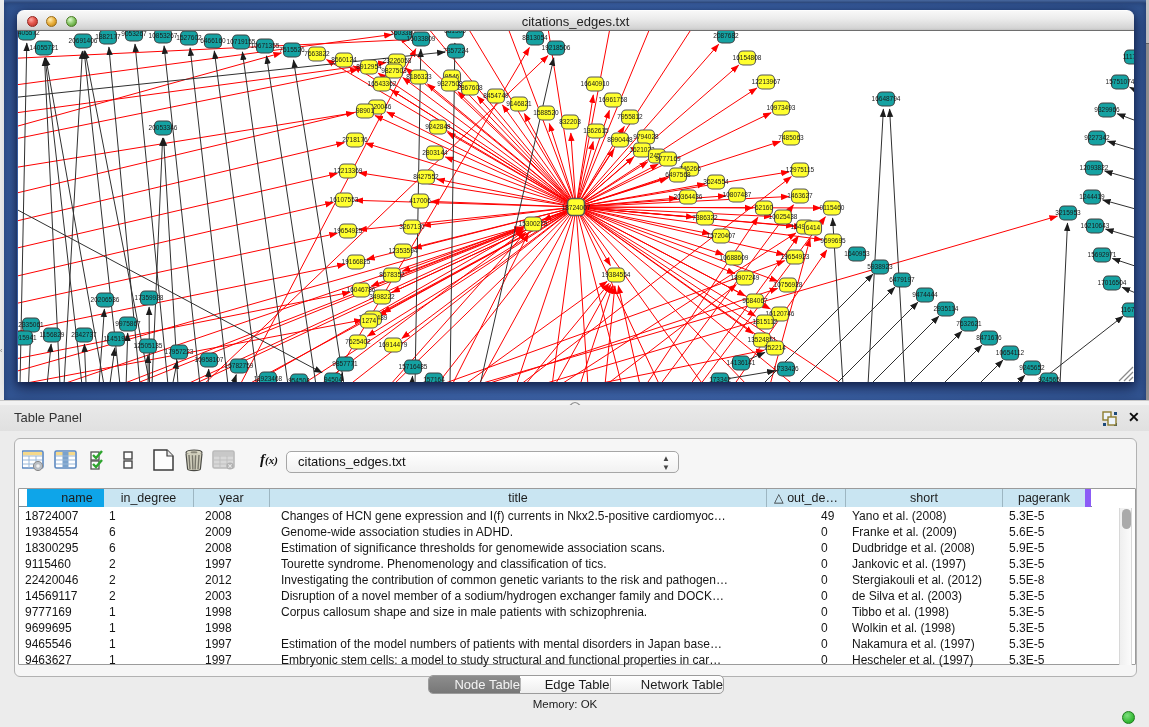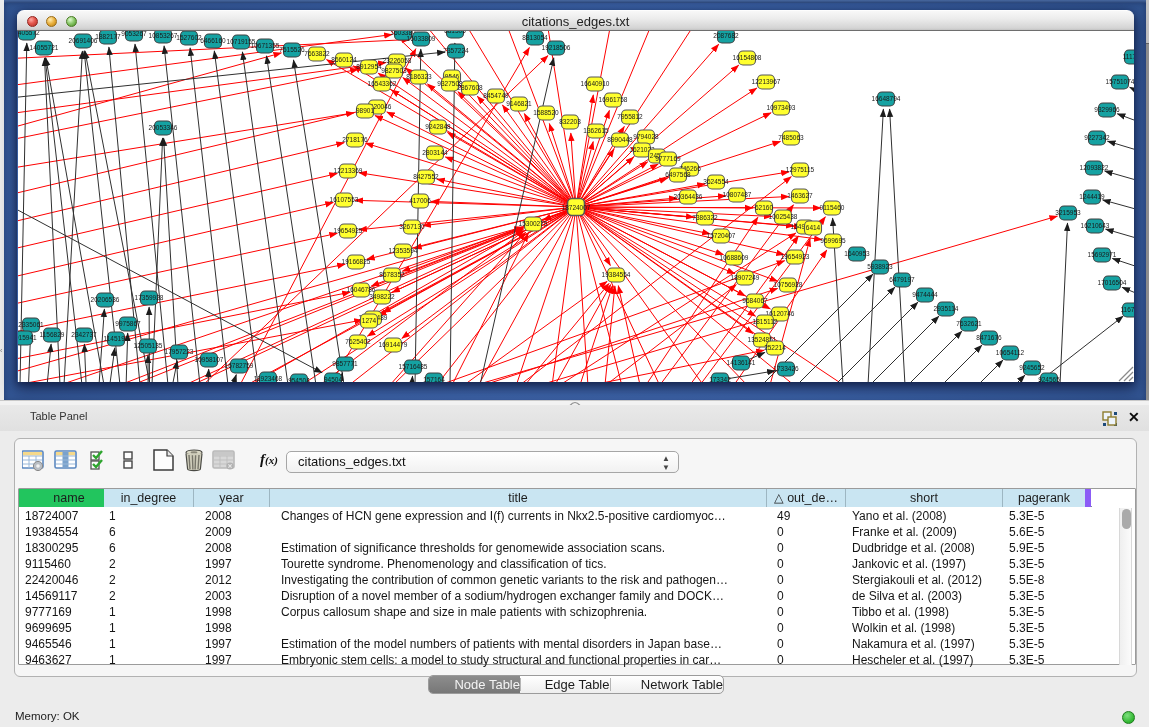--- a/index.html
+++ b/index.html
@@ -26,47 +26,47 @@
 #gsvg{position:absolute;left:0;top:0}
 .re{stroke:#fe0000;stroke-width:1;fill:none}
 .bk{stroke:#303030;stroke-width:1;fill:none}
 .tn{fill:#15a2a2;stroke:#3c4040;stroke-width:1.1}
 .yn{fill:#ffff2e;stroke:#565656;stroke-width:1.1}
 .nl{font-size:6.5px;fill:#1b1b1b;text-anchor:middle;font-family:"Liberation Sans",sans-serif}
 
 #divider{position:absolute;left:0;top:400px;width:1149px;height:5px;background:#f2f2f2;border-top:1px solid #c9c9c9}
 
 #phead{position:absolute;left:0;top:405px;width:1149px;height:26px;background:linear-gradient(#e9e9e9,#e0e0e0)}
-#phead .pt{position:absolute;left:30px;top:5px;font-size:11px;color:#333}
+#phead .pt{position:absolute;left:14px;top:5px;font-size:13px;color:#333}
 #px{position:absolute;left:1128px;top:4px;font-size:14px;font-weight:bold;color:#0a0a0a}
 #pfloat{position:absolute;left:1102px;top:6px}
 #pbody{position:absolute;left:0;top:431px;width:1149px;height:296px;background:#ececec}
 #cont{position:absolute;left:14px;top:7px;width:1123px;height:239px;background:#f6f6f6;border:1px solid #b2b2b2;border-radius:6px}
 .tbi{position:absolute;top:10px}
 #dd{position:absolute;left:271px;top:12px;width:393px;height:22px;background:linear-gradient(#ffffff,#f1f1f1);
  border:1px solid #a6a6a6;border-radius:5px;font-size:13px;color:#111;line-height:20px;padding-left:11px}
 #dd .ar{position:absolute;right:8px;top:2px;font-size:8px;color:#444;line-height:9px;letter-spacing:0}
 
 #tblwrap{position:absolute;left:3px;top:49px;width:1118px;height:177px;background:#fff;border:1px solid #9b9b9b;border-radius:1px}
 .th{position:absolute;top:0;height:18px;background:#c9e5f2;border-right:1px solid #9db6c2;font-size:12.5px;color:#1c1c1c;text-align:center;line-height:18px}
 #hdr{position:absolute;left:0;top:0;width:1073px;height:18px;border-bottom:1px solid #7e8e98}
 .tr{position:absolute;left:0;width:1073px;height:16px;font-size:12px;color:#151515;white-space:nowrap}
 .tr div{position:absolute;top:1px;overflow:hidden}
 .c0{left:6px;width:80px}.c1{left:90px;width:86px}.c2{left:186px;width:72px}
-.c3{left:262px;width:486px}.c4{left:758px;width:64px}.c5{left:833px;width:152px}
+.c3{left:262px;width:486px}.c4{left:802px;width:64px}.c5{left:833px;width:152px}
 .c6{left:990px;width:82px}
 #vsb{position:absolute;left:1100px;top:19px;width:13px;height:157px;background:linear-gradient(90deg,#efefef,#fbfbfb);border-left:1px solid #d8d8d8;border-right:1px solid #d8d8d8}
 #vsb .th2{position:absolute;left:1.5px;top:1px;width:9px;height:20px;border-radius:5px;background:#aaaaaa}
 
 #tabs{position:absolute;left:428px;top:244px;width:296px;height:19px;border:1px solid #9b9b9b;border-radius:5px;
  background:linear-gradient(#ffffff,#eeeeee);font-size:13px;color:#1c1c1c;display:flex;overflow:hidden}
 #tabs .sg{flex:0 0 auto;text-align:right;line-height:18px}
 #tabs .on{background:linear-gradient(#8d8d8d,#777777);color:#f4f4f4}
 #tabs .sp{width:1px;background:#b5b5b5;margin:2px 0}
-#mem{position:absolute;left:0;top:271px;width:1100px;text-align:left;font-size:11.5px;color:#1c1c1c}
+#mem{position:absolute;left:0;top:259px;width:1100px;text-align:center;font-size:11.5px;color:#1c1c1c}
 #memdot{position:absolute;left:1107px;top:272px;width:13px;height:13px;border-radius:50%;background:radial-gradient(circle at 38% 32%,#7fe07f,#2fb52f 70%);border:1px solid #1d7a1d}
 </style></head><body>
 <div id="stage">
  <div id="desk"></div>
  <div id="rstrip"></div>
     <div id="rstrip2"></div>
     <div style="position:absolute;left:0;top:347px;width:4px;height:7px;color:#777;font-size:7px;line-height:7px">‹</div>
  <div id="frame">
   <div id="tbar">
         <span class="lt" id="lt1"></span>
@@ -640,21 +640,21 @@
 <line x1="7" y1="7" x2="7" y2="19" stroke="#adadad" stroke-width="1"></line>
             <line x1="14" y1="7" x2="14" y2="19" stroke="#adadad" stroke-width="1"></line>
 <circle cx="17" cy="17" r="3.6" fill="#9a9a9a"></circle>
             <path d="M15.4,15.4 l3.2,3.2 M18.6,15.4 l-3.2,3.2" stroke="#e2e2e2" stroke-width="1.2"></path>
           </g>
 </svg>
 <div style="position:absolute;left:245px;top:12px;font-size:15px;font-style:italic;font-weight:bold;color:#111;font-family:'Liberation Serif',serif">f<span style="font-size:11px">(x)</span></div>
    <div id="dd">citations_edges.txt<div class="ar">▲<br>▼</div></div>
    <div id="tblwrap">
      <div id="hdr">
-       <div class="th" style="left:0;width:101px;background:#22c55e;border-right:1px solid #a9a9a9">name</div>
+       <div class="th" style="left:8px;width:101px;background:#0ea5e9;border-right:1px solid #a9a9a9">name</div>
        <div class="th" style="left:85px;width:90px">in_degree</div>
        <div class="th" style="left:175px;width:76px">year</div>
        <div class="th" style="left:251px;width:497px">title</div>
        <div class="th" style="left:748px;width:79px">△ out_de…</div>
        <div class="th" style="left:827px;width:157px">short</div>
        <div class="th" style="left:984px;width:88px;border-right:6px solid #8b5cf6">pagerank</div>
      </div>
      <div id="rows">
             <div class="tr" style="top:19px">
               <div class="c0">18724007</div>
@@ -662,20 +662,21 @@
               <div class="c2">2008</div>
               <div class="c3">Changes of HCN gene expression and I(f) currents in Nkx2.5-positive cardiomyoc…</div>
               <div class="c4">49</div>
               <div class="c5">Yano et al. (2008)</div>
               <div class="c6">5.3E-5</div>
             </div>
             <div class="tr" style="top:35px">
               <div class="c0">19384554</div>
               <div class="c1">6</div>
               <div class="c2">2009</div>
+              <div class="c3">Genome-wide association studies in ADHD.</div>
               <div class="c4">0</div>
               <div class="c5">Franke et al. (2009)</div>
               <div class="c6">5.6E-5</div>
             </div>
             <div class="tr" style="top:51px">
               <div class="c0">18300295</div>
               <div class="c1">6</div>
               <div class="c2">2008</div>
               <div class="c3">Estimation of significance thresholds for genomewide association scans.</div>
               <div class="c4">0</div>

